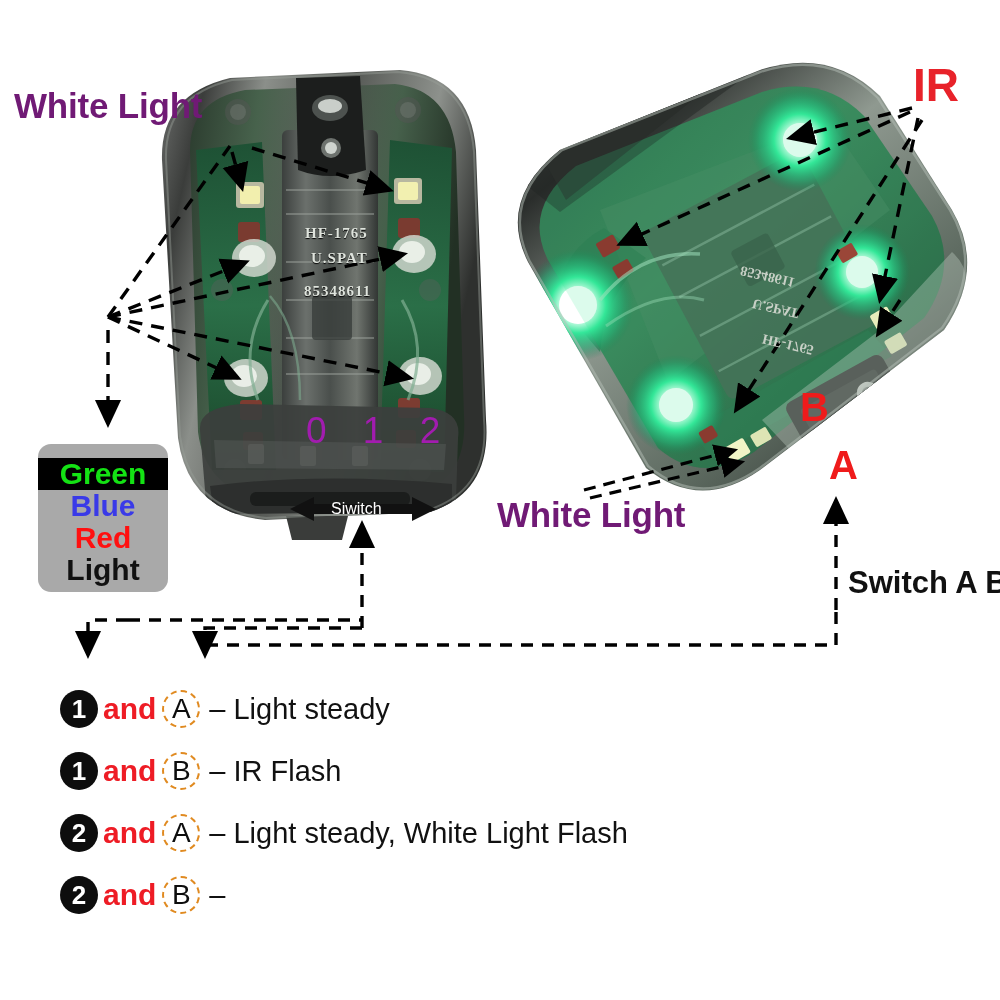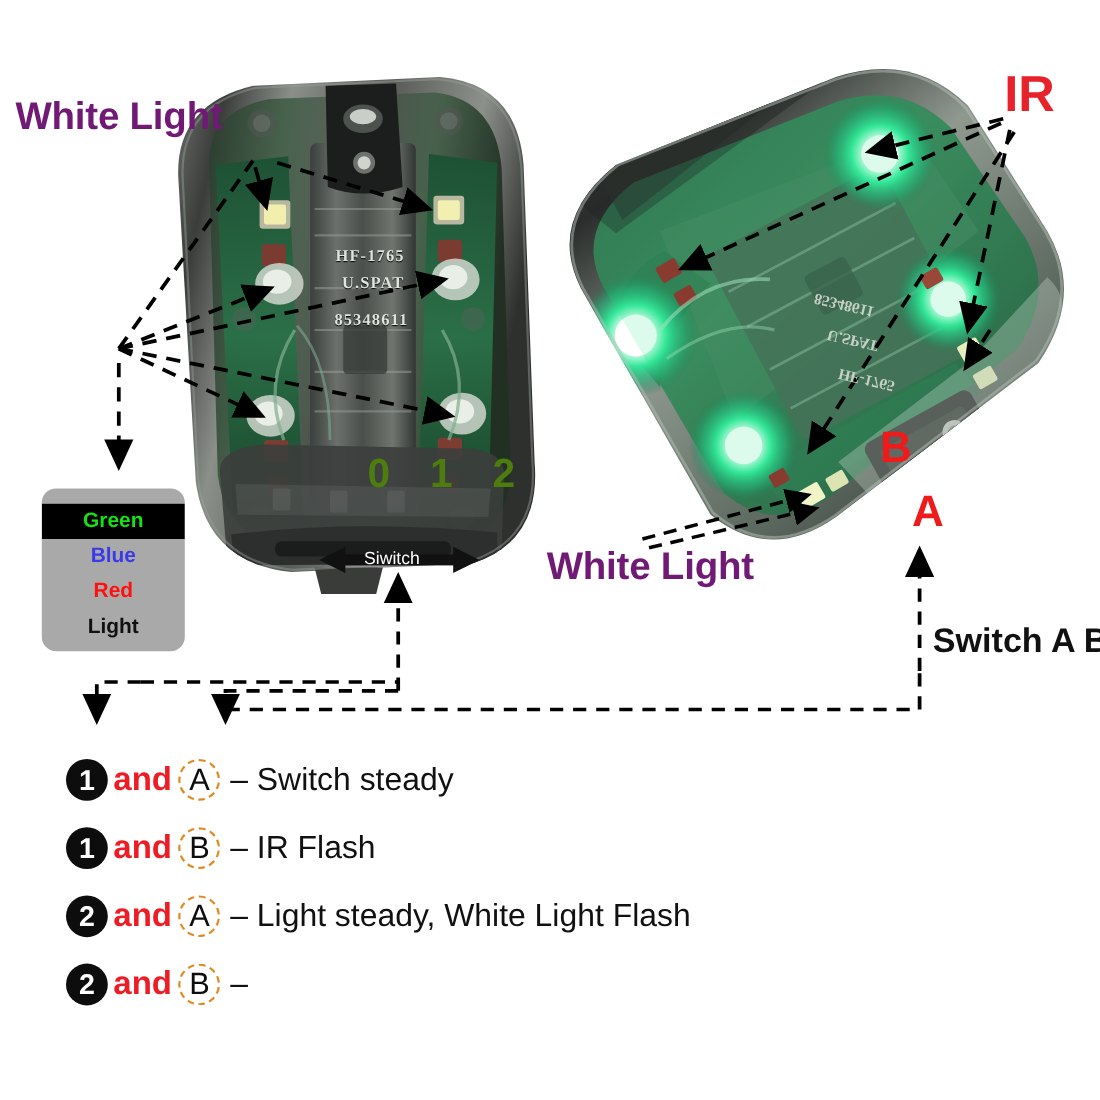--- a/index.html
+++ b/index.html
@@ -13,21 +13,21 @@
   .txt{position:absolute;z-index:5;white-space:nowrap;}
 
   .lbl-main{font-size:35px;font-weight:700;color:#701a75;letter-spacing:-0.2px;}
   .lbl-ir{font-size:46px;font-weight:700;color:#e8222a;}
   .lbl-sw{font-size:31px;font-weight:700;color:#111;}
 
   
   #legend{position:absolute;left:38px;top:444px;width:130px;height:148px;
           background:#a9a9a9;border-radius:13px;z-index:6;overflow:hidden;}
   #legend .band{position:absolute;left:0;top:14px;width:130px;height:32px;background:#000;}
-  #legend .row{position:relative;text-align:center;font-size:19px;font-weight:700;
+  #legend .row{position:relative;text-align:center;font-size:30px;font-weight:700;
                line-height:32px;height:32px;z-index:2;}
   #legend .r-green{color:#14e214;margin-top:14px;}
   #legend .r-red{color:#ff1010;}
   #legend .r-blue{color:#3a3ae8;}
   #legend .r-light{color:#111;font-weight:700;}
 
   
   #modes{position:absolute;left:60px;top:678px;z-index:6;}
   .mode-row{display:flex;align-items:center;height:62px;}
   .badge{width:38px;height:38px;border-radius:50%;background:#0d0d0d;color:#fff;
@@ -36,22 +36,22 @@
   .andw{color:#ee1c25;font-size:30px;font-weight:700;margin:0 6px 0 5px;}
   .dcirc{width:38px;height:38px;border-radius:50%;border:2.6px dashed #e08a20;
          color:#0d0d0d;font-size:28px;font-weight:400;display:flex;align-items:center;
          justify-content:center;flex:0 0 auto;box-sizing:border-box;}
   .dash{font-size:29px;color:#111;margin:0 8px 0 9px;}
   .desc{font-size:29px;color:#111;}
 
   
   .silk{position:absolute;z-index:4;color:#dfe4dd;font-family:"Liberation Serif","DejaVu Serif",serif;
         font-weight:700;font-size:15px;letter-spacing:1px;text-shadow:0 1px 1px #000;}
-  .numlbl{position:absolute;z-index:4;color:#4d7c0f;font-size:37px;font-weight:700;
-          letter-spacing:13px;margin-left:28px;}
+  .numlbl{position:absolute;z-index:4;color:#a21caf;font-size:37px;font-weight:400;
+          letter-spacing:13px;}
   .siwitch{position:absolute;z-index:4;color:#fff;font-size:16px;font-weight:400;}
   .ablbl{position:absolute;z-index:4;color:#ef1b1b;font-size:40px;font-weight:700;}
   .silk-r{position:absolute;z-index:4;color:#c8d0c6;font-family:"Liberation Serif",serif;
           font-weight:700;font-size:14px;transform:rotate(193deg) scaleX(-1);}
 </style>
 </head>
 <body>
 
 <div id="stage">
 
@@ -343,21 +343,21 @@
     <div class="row r-light">Light</div>
   </div>
 
   <div id="modes">
 
     <div class="mode-row">
       <div class="badge">1</div>
       <div class="andw">and</div>
       <div class="dcirc">A</div>
       <div class="dash">–</div>
-      <div class="desc">Switch steady</div>
+      <div class="desc">Light steady</div>
     </div>
 
     <div class="mode-row">
       <div class="badge">1</div>
       <div class="andw">and</div>
       <div class="dcirc">B</div>
       <div class="dash">–</div>
       <div class="desc">IR Flash</div>
     </div>
 

